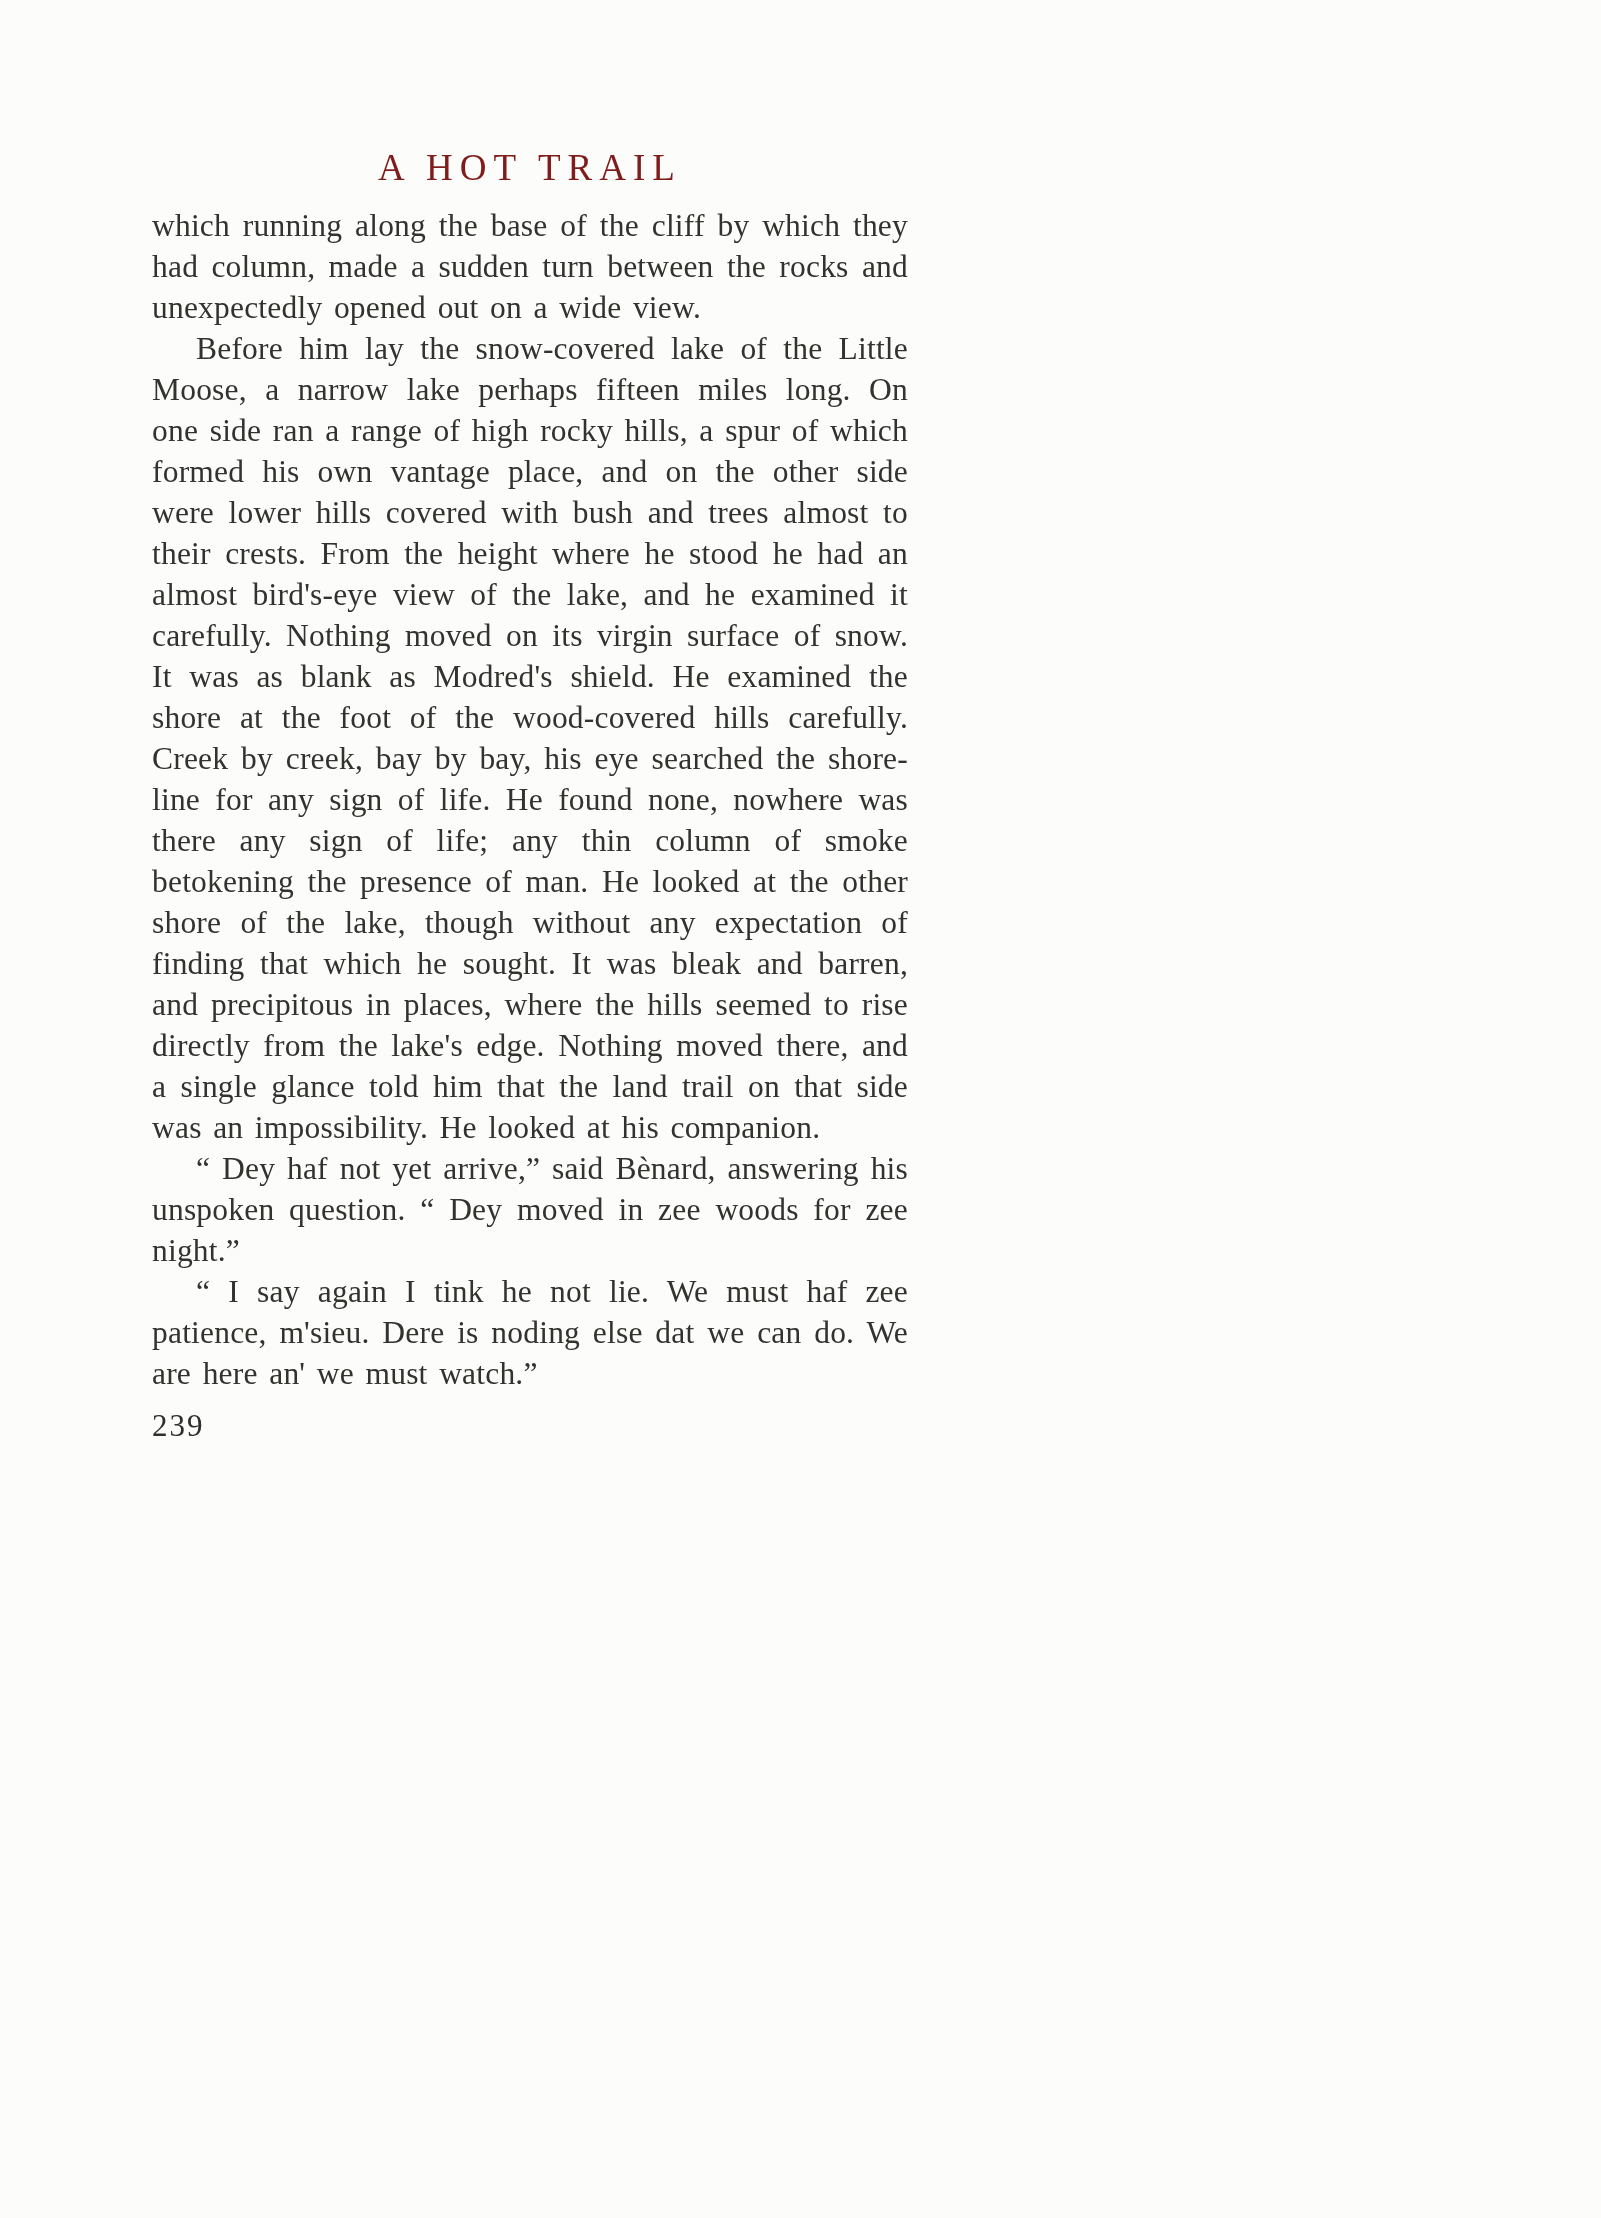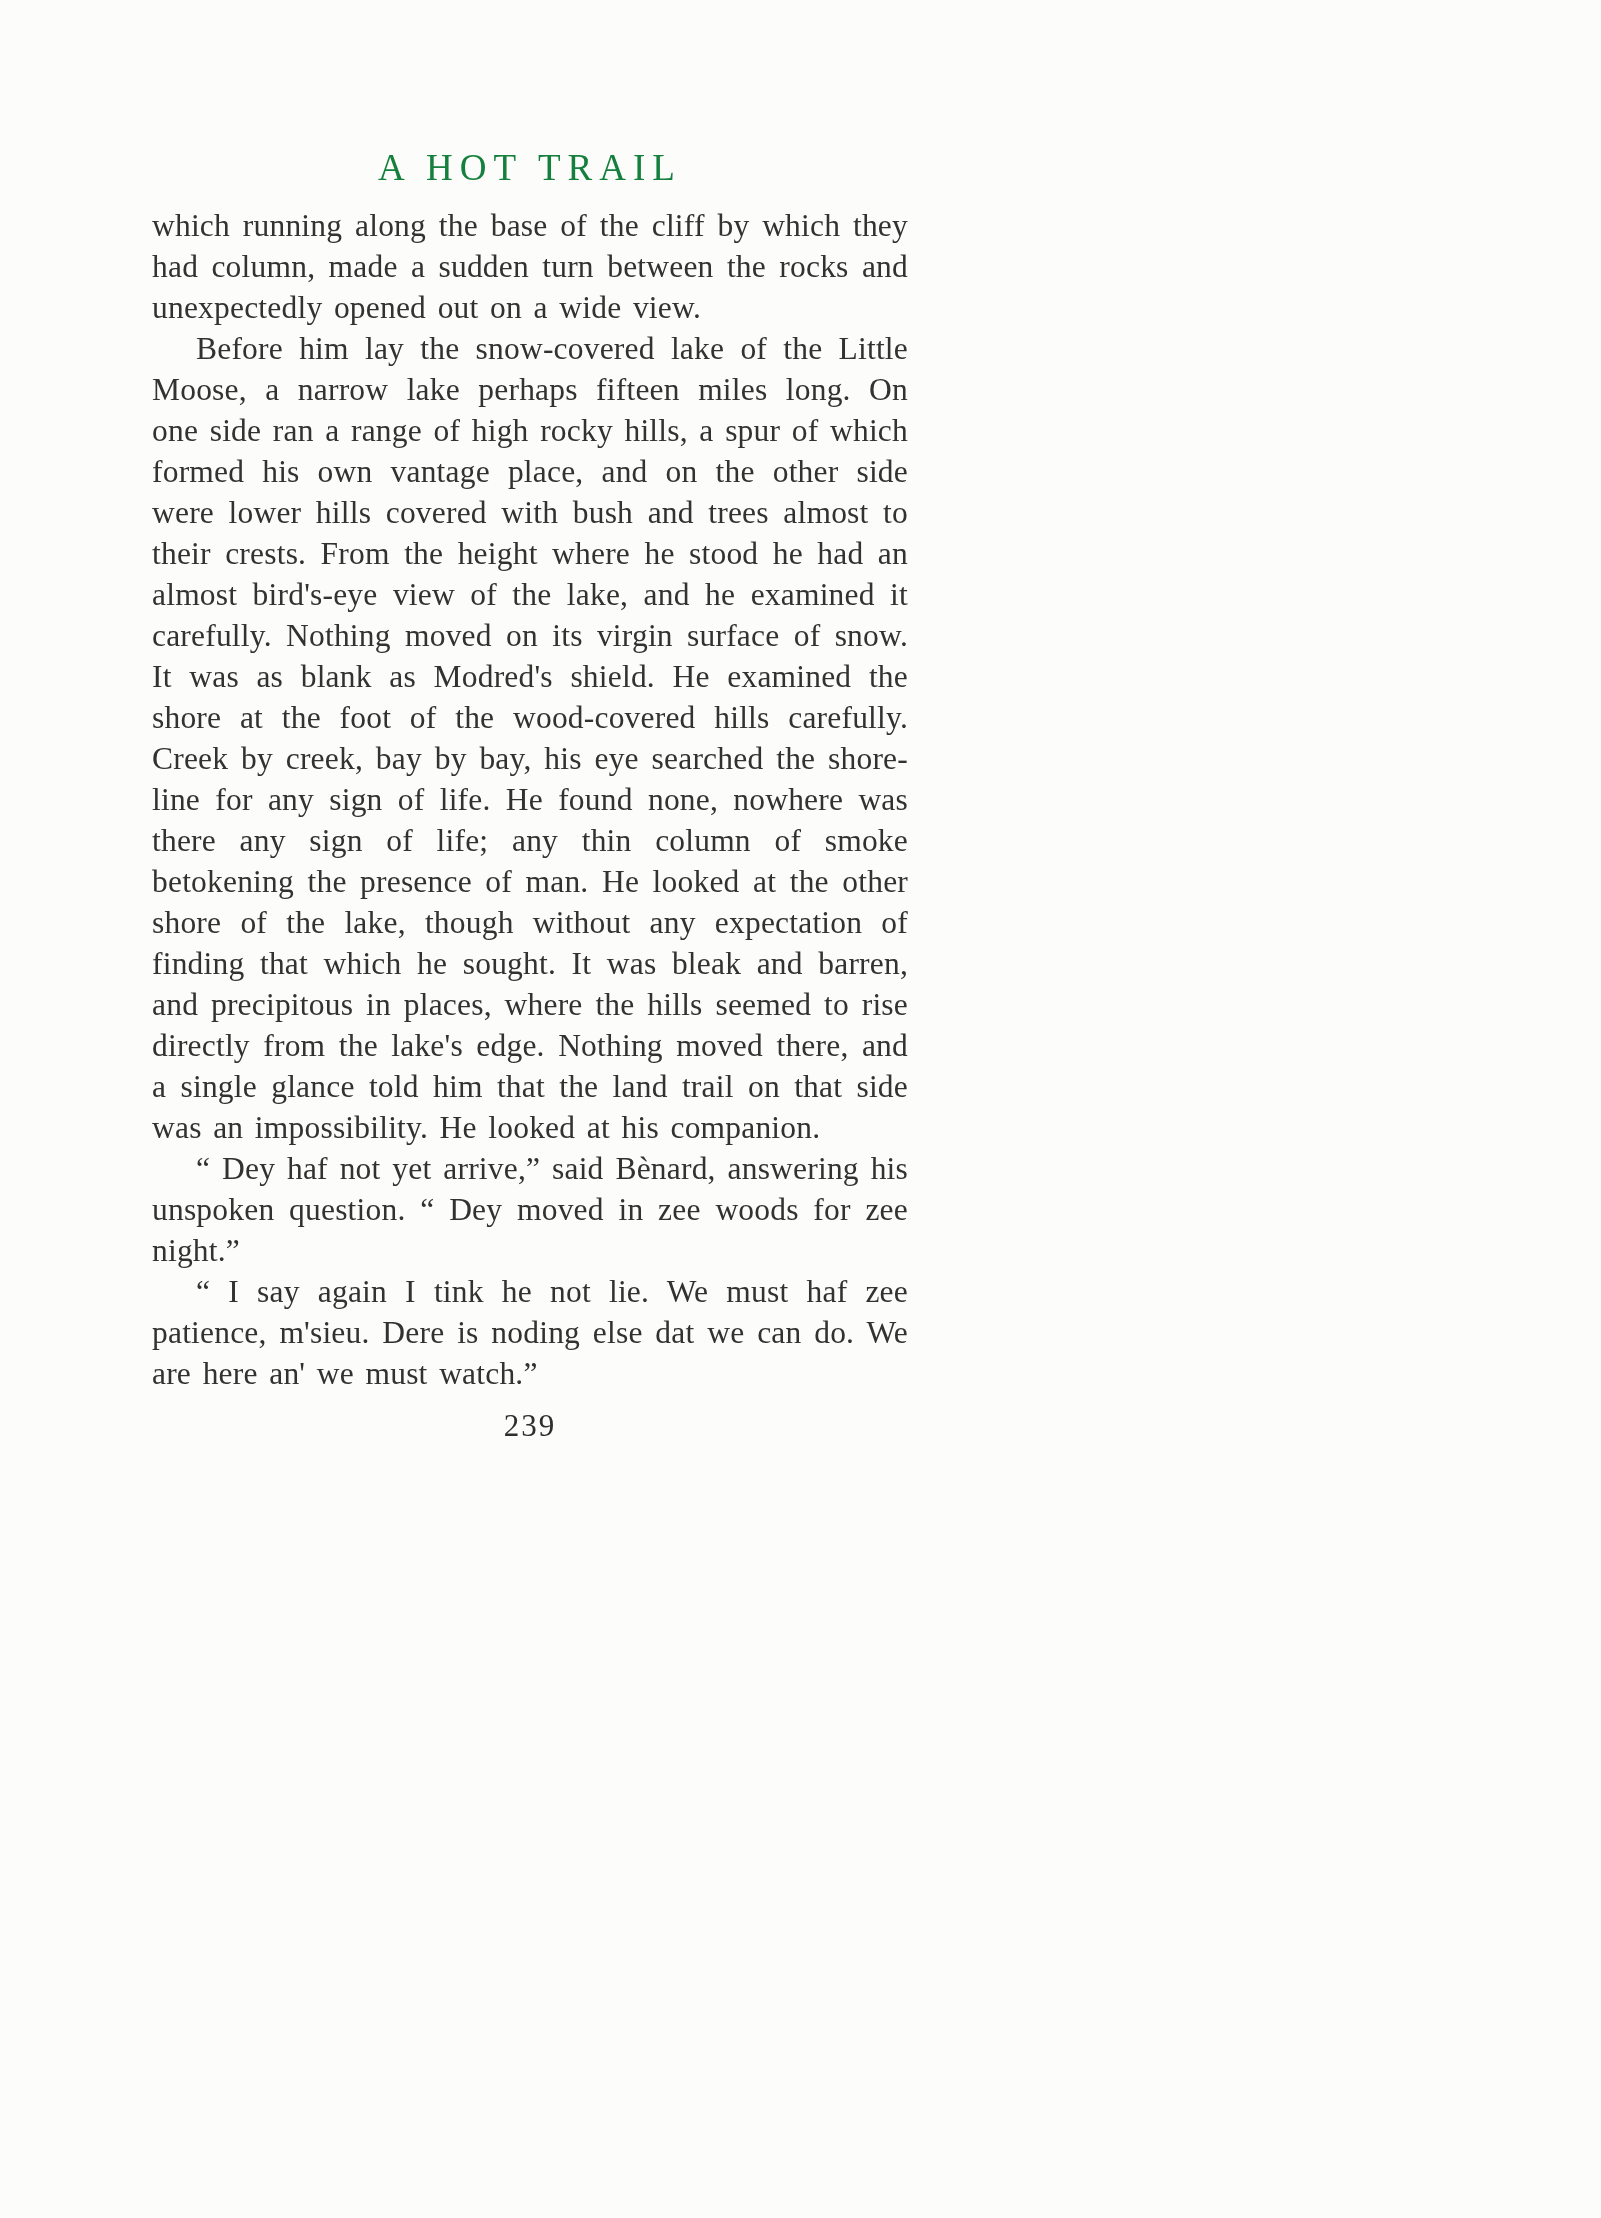--- a/index.html
+++ b/index.html
@@ -20,35 +20,35 @@
       left: 152px;
       top: 146px;
       width: 756px;
     }
     .chapter-title {
       text-align: center;
       font-size: 37px;
       font-weight: 400;
       letter-spacing: 7px;
       margin: 0 0 16px 0;
-      color: #15803d;
+      color: #7f1d1d;
     }
     .body-text p {
       margin: 0;
       font-size: 31.5px;
       line-height: 41px;
       text-align: justify;
       word-spacing: 3.5px;
       letter-spacing: 0.2px;
     }
     .body-text p.indent {
       text-indent: 44px;
     }
     .page-number {
-      text-align: center;
+      text-align: left;
       font-size: 31px;
       letter-spacing: 2px;
       margin-top: 14px;
       color: #2e2e2a;
     }
   </style>
 </head>
 <body>
 
 <div class="page-inner">

